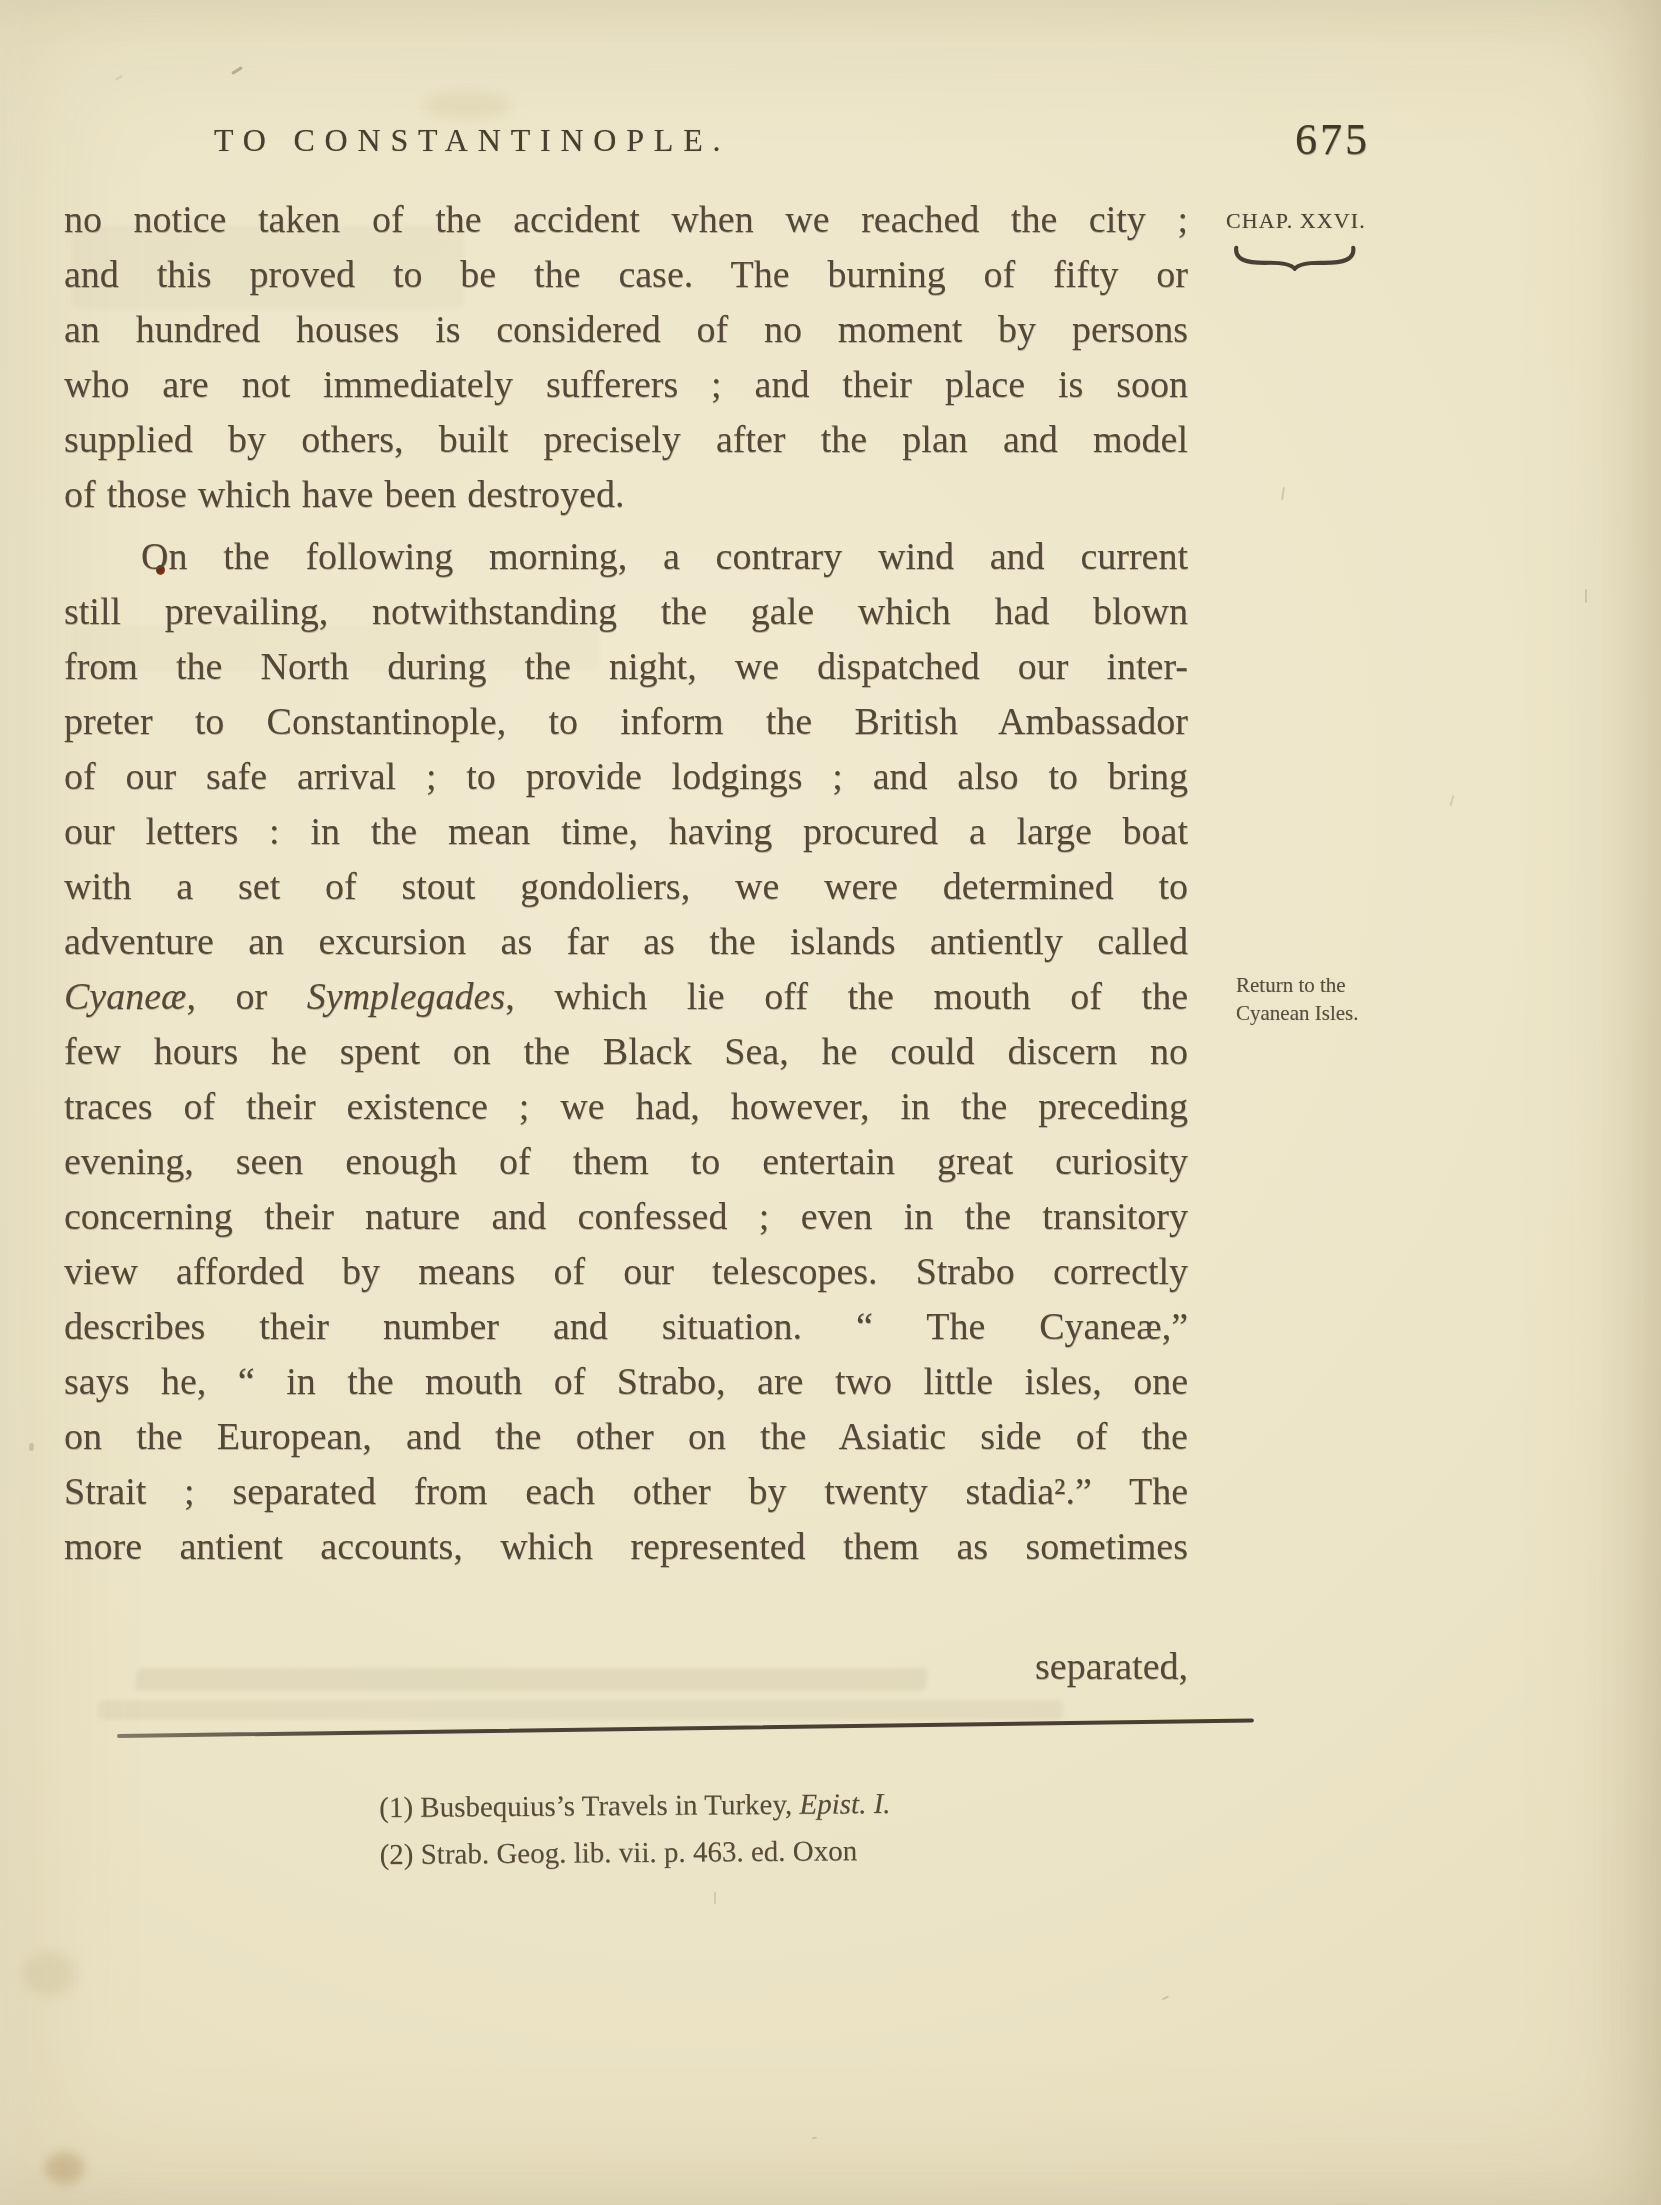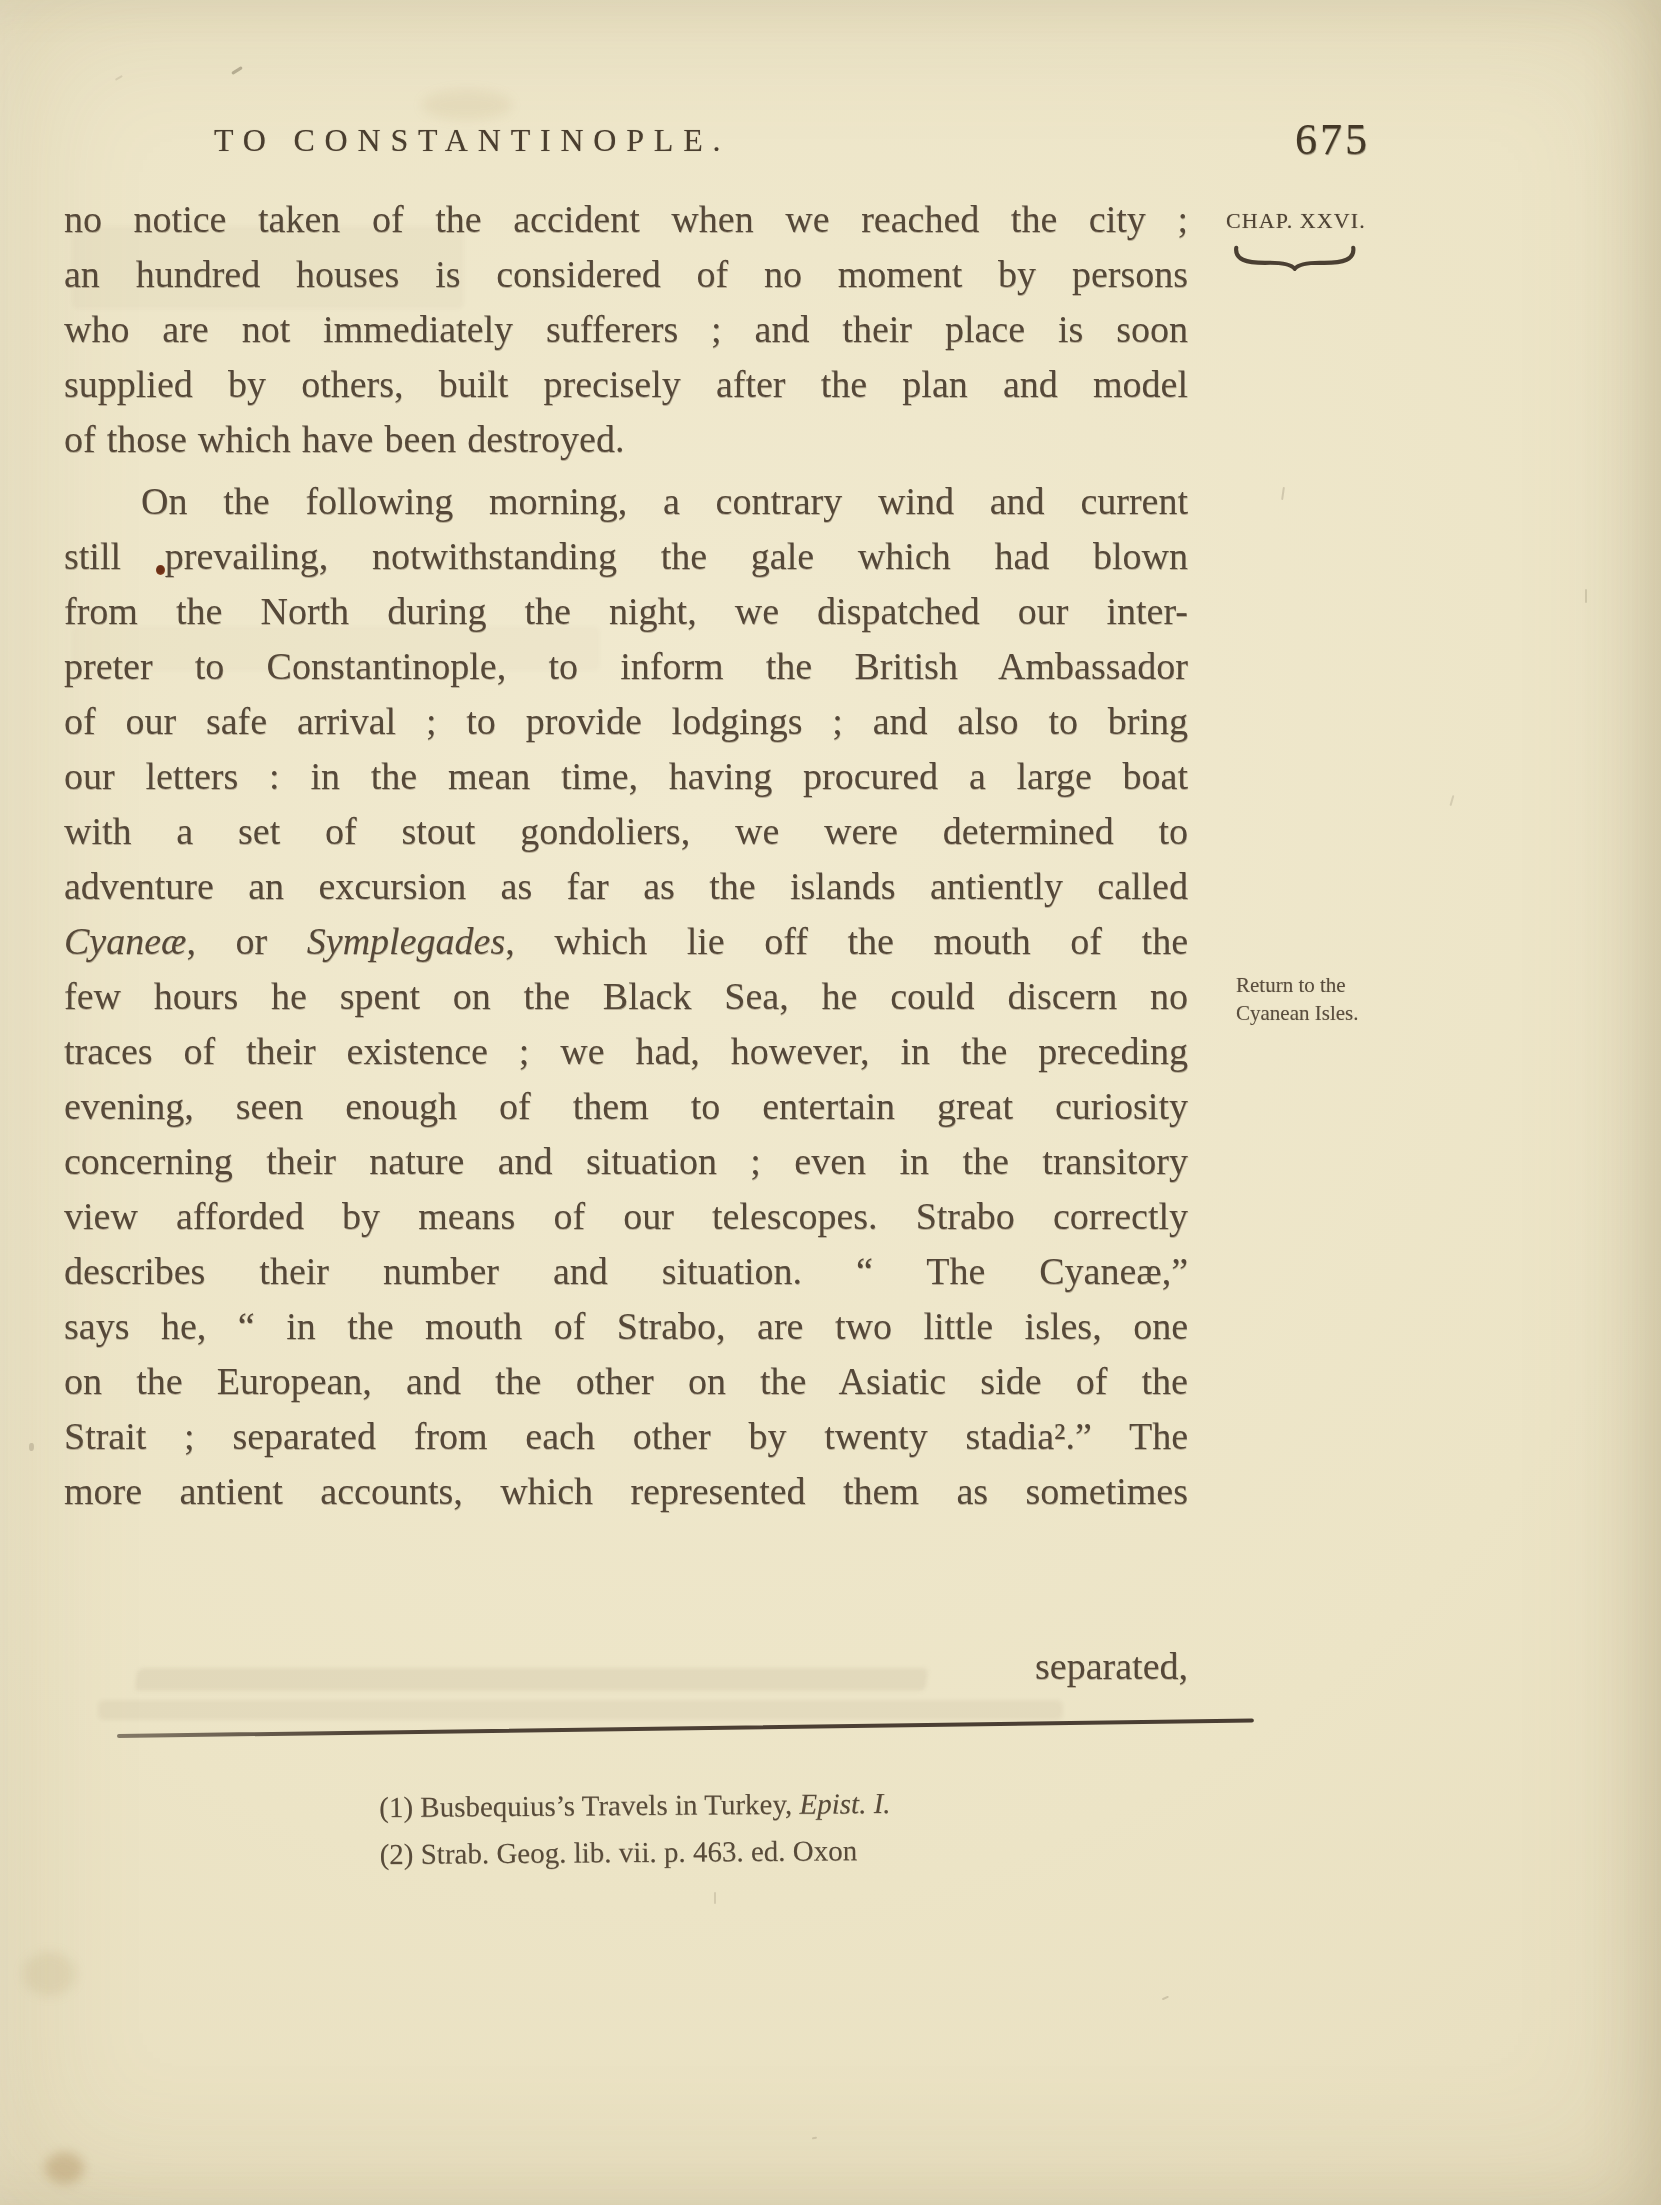--- a/index.html
+++ b/index.html
@@ -100,37 +100,38 @@
     <path d="M5,5 C3,20 16,26 50,25 C68,25 78,27 83,33 C88,27 98,25 116,25 C150,26 163,20 161,5" fill="none" stroke="#4a3f32" stroke-width="5.5" stroke-linecap="round"></path>
   </svg>
   <div class="margin-note">
     <div>Return to the</div>
     <div>Cyanean Isles.</div>
   </div>
 
   <div class="body-text">
 
   <div class="line j">no notice taken of the accident when we reached the city ;</div>
+      <div class="line j">and this proved to be the case.  The burning of fifty or</div>
       <div class="line j">an hundred houses is considered of no moment by persons</div>
       <div class="line j">who are not immediately sufferers ; and their place is soon</div>
       <div class="line j">supplied by others, built precisely after the plan and model</div>
       <div class="line last">of those which have been destroyed.</div>
       <div class="line j indent p2">On the following morning, a contrary wind and current</div>
       <div class="line j">still prevailing, notwithstanding the gale which had blown</div>
       <div class="line j">from the North during the night, we dispatched our inter-</div>
       <div class="line j">preter to Constantinople, to inform the British Ambassador</div>
       <div class="line j">of our safe arrival ; to provide lodgings ; and also to bring</div>
       <div class="line j">our letters :  in the mean time, having procured a large boat</div>
       <div class="line j">with a set of stout gondoliers, we were determined to</div>
       <div class="line j">adventure an excursion as far as the islands antiently called</div>
       <div class="line j"><i>Cyaneæ</i>, or <i>Symplegades</i>, which lie off the mouth of the</div>
       <div class="line j">few hours he spent on the Black Sea, he could discern no</div>
       <div class="line j">traces of their existence ; we had, however, in the preceding</div>
       <div class="line j">evening, seen enough of them to entertain great curiosity</div>
-      <div class="line j">concerning their nature and situation ; even in the transitory</div>
+      <div class="line j">concerning their nature and confessed ; even in the transitory</div>
       <div class="line j">view afforded by means of our telescopes.  Strabo correctly</div>
       <div class="line j">describes their number and situation.  “ The Cyaneæ,”</div>
       <div class="line j">says he, “ in the mouth of Strabo, are two little isles, one</div>
       <div class="line j">on the European, and the other on the Asiatic side of the</div>
       <div class="line j">Strait ; separated from each other by twenty stadia².”  The</div>
       <div class="line j">more antient accounts, which represented them as sometimes</div>
     </div>
   <div class="catchword">separated,</div>
 
   <div class="footnote-rule"></div>

